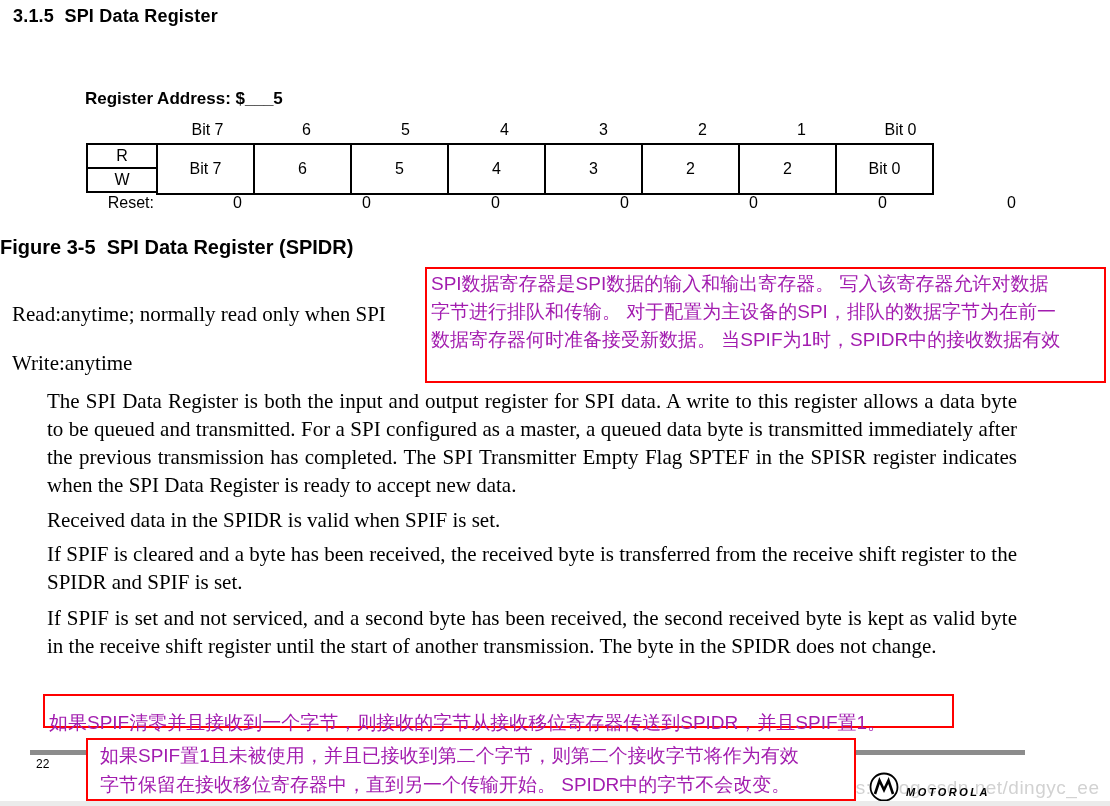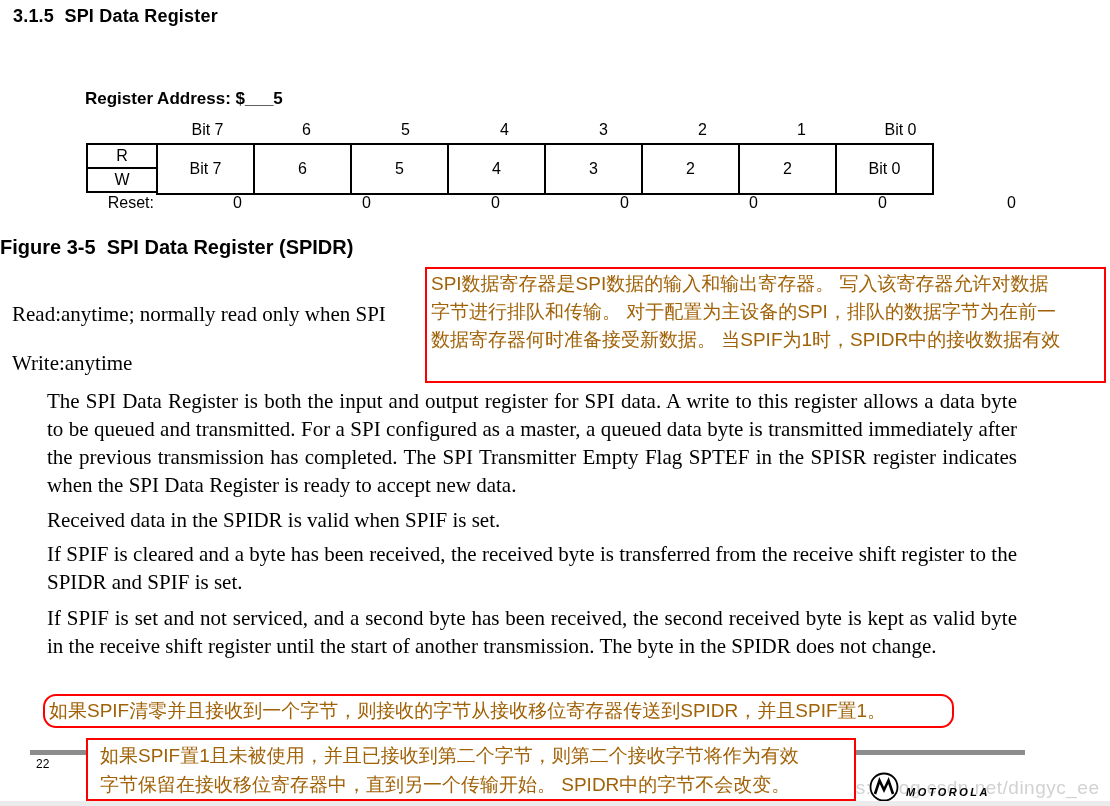--- a/index.html
+++ b/index.html
@@ -35,25 +35,25 @@
   .read-note{left:12px;top:302px;width:760px;white-space:nowrap;}
   .write-note{left:12px;top:351px;}
   .para{left:47px;width:970px;line-height:28px;text-align:justify;margin:0;}
   .p1{top:387px;}
   .p2{top:506px;}
   .p3{top:540px;}
   .p4{top:604px;}
 
   
   .annot{background:#ffffff;border:2px solid #ff0000;box-sizing:border-box;
-         color:#a16207;font-size:19px;z-index:5;}
+         color:#a21caf;font-size:19px;z-index:5;}
   .annot div{white-space:nowrap;}
   .box1{left:425px;top:267px;width:681px;height:116px;padding:1px 0 0 4px;}
   .box1 div{line-height:28px;}
-  .box2{left:43px;top:694px;width:911px;height:34px;padding:0 0 0 4px;border-radius:13px;}
+  .box2{left:43px;top:694px;width:911px;height:34px;padding:12px 0 0 4px;}
   .box2 div{line-height:29px;}
   .box3{left:86px;top:738px;width:770px;height:63px;padding:1px 0 0 12px;}
   .box3 div{line-height:29px;}
 
   
   .footer-rule{left:30px;top:750px;width:995px;height:5px;background:#8c8c8c;z-index:1;}
   .pagenum{left:36px;top:757px;font-size:12px;}
   .watermark{left:822px;top:777px;font-size:19px;color:#d2d2d2;z-index:2;letter-spacing:0.5px;}
   .logo{left:868px;top:771px;display:flex;align-items:center;z-index:3;}
   .logo svg{display:block;}

